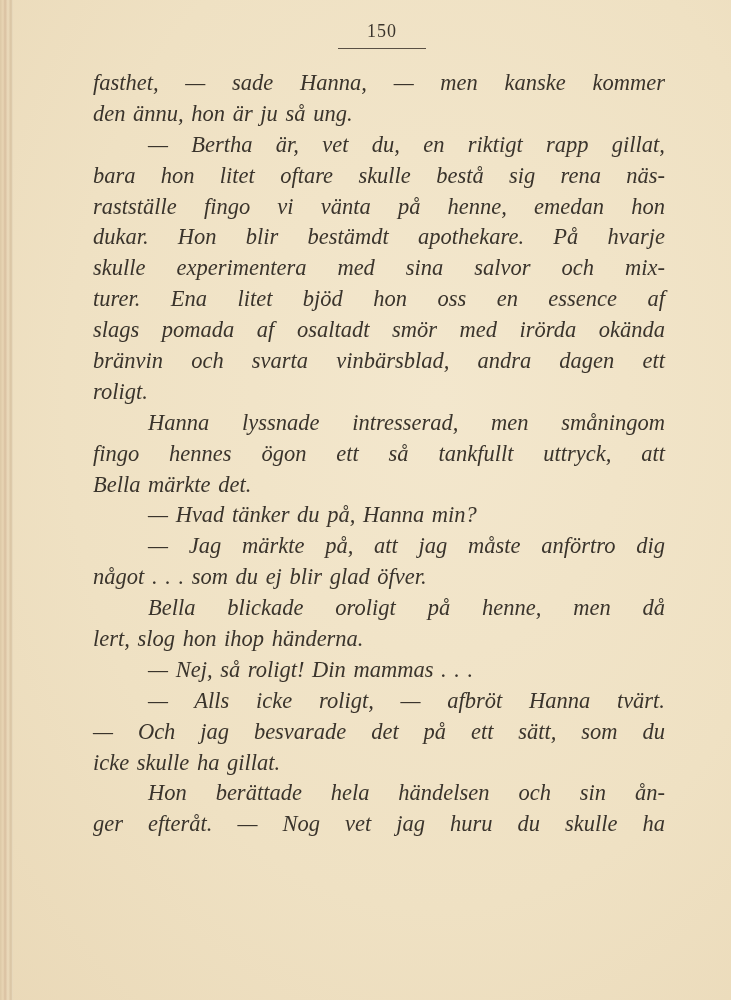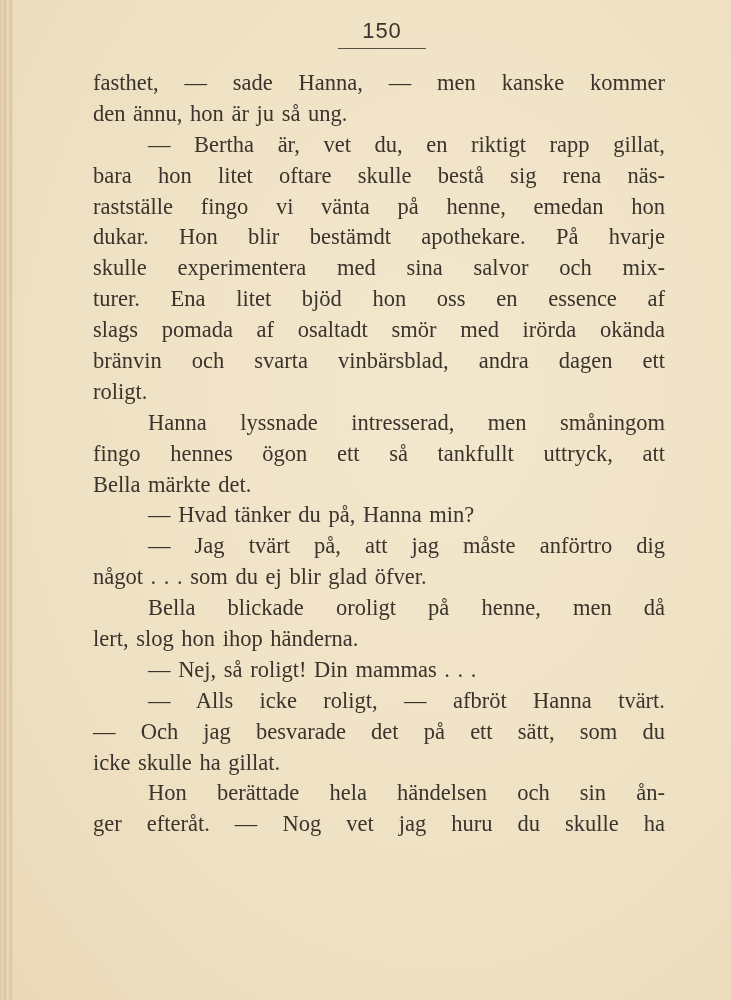--- a/index.html
+++ b/index.html
@@ -30,22 +30,22 @@
     background: linear-gradient(to right, #dcc8a6 0px, #e8d5b4 3px, #d9bfa0 5px, #ecdcbd 8px, #d8c3a2 11px, #ecdfc3 13px);
   }
   .page-header {
     position: absolute;
     top: 18px;
     left: 338px;
     width: 88px;
     text-align: center;
   }
   .page-number {
-    font-family: Liberation Sans, sans-serif;
-    font-size: 22px;
+    font-family: Liberation Serif, serif;
+    font-size: 18px;
     letter-spacing: 1px;
     color: #3a342c;
     display: block;
     line-height: 26px;
   }
   .header-rule {
     display: block;
     height: 1px;
     background: #5a5044;
     margin-top: 4px;
@@ -61,20 +61,21 @@
     line-height: 30.9px;
     color: #3a342c;
     word-spacing: 2px;
   }
   .line {
     display: block;
     white-space: nowrap;
     text-align: justify;
     text-align-last: justify;
     height: 30.9px;
+    font-style: italic;
   }
   .line.last {
     text-align-last: left;
   }
   .line.indent {
     padding-left: 55px;
   }
 </style>
 </head>
 <body>
@@ -96,21 +97,21 @@
       <span class="line">dukar. Hon blir bestämdt apothekare. På hvarje</span>
       <span class="line">skulle experimentera med sina salvor och mix-</span>
       <span class="line">turer. Ena litet bjöd hon oss en essence af</span>
       <span class="line">slags pomada af osaltadt smör med irörda okända</span>
       <span class="line">bränvin och svarta vinbärsblad, andra dagen ett</span>
       <span class="line last">roligt.</span>
       <span class="line indent">Hanna lyssnade intresserad, men småningom</span>
       <span class="line">fingo hennes ögon ett så tankfullt uttryck, att</span>
       <span class="line last">Bella märkte det.</span>
       <span class="line indent last">— Hvad tänker du på, Hanna min?</span>
-      <span class="line indent">— Jag tvärt på, att jag måste anförtro dig</span>
+      <span class="line indent">— Jag märkte på, att jag måste anförtro dig</span>
       <span class="line last">något . . . som du ej blir glad öfver.</span>
       <span class="line indent">Bella blickade oroligt på henne, men då</span>
       <span class="line last">lert, slog hon ihop händerna.</span>
       <span class="line indent last">— Nej, så roligt! Din mammas . . .</span>
       <span class="line indent">— Alls icke roligt, — afbröt Hanna tvärt.</span>
       <span class="line">— Och jag besvarade det på ett sätt, som du</span>
       <span class="line last">icke skulle ha gillat.</span>
       <span class="line indent">Hon berättade hela händelsen och sin ån-</span>
       <span class="line">ger efteråt. — Nog vet jag huru du skulle ha</span>
     </div>

